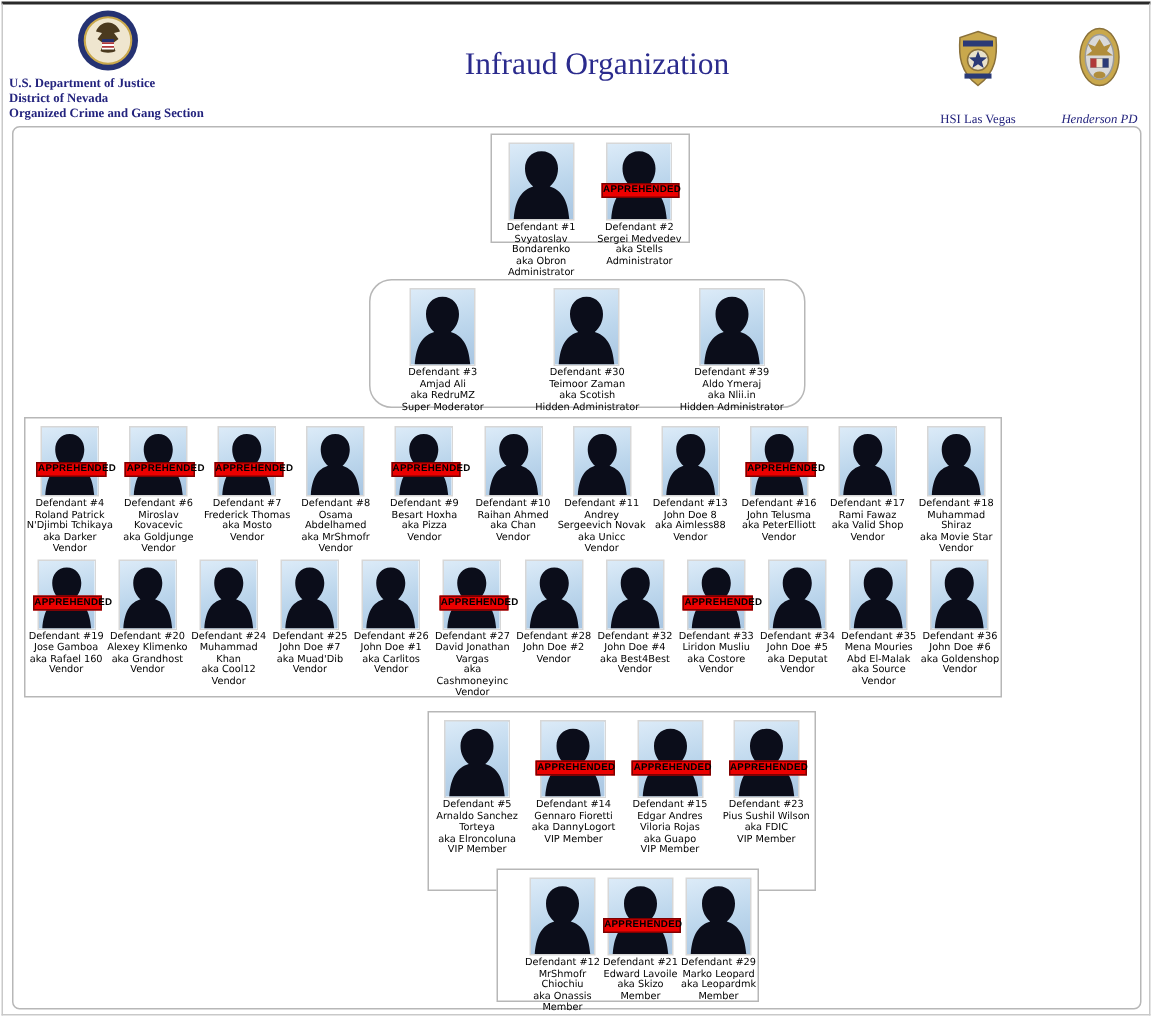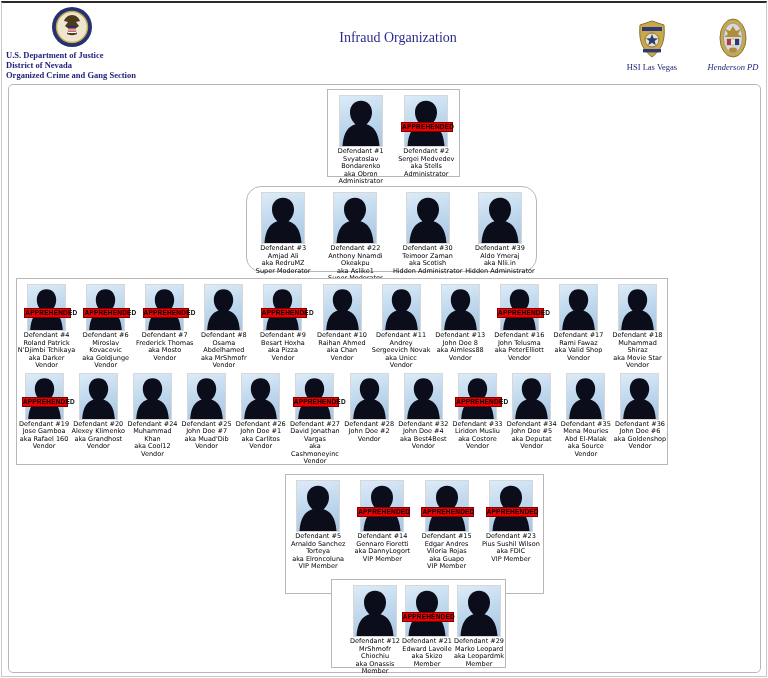--- a/index.html
+++ b/index.html
@@ -8,30 +8,30 @@
     font-family:"DejaVu Sans", sans-serif;overflow:hidden;color:#000;
   }
   .page-frame{position:absolute;inset:1px;border:1px solid #c9c9c9;border-top:2px solid #2a2a2a;pointer-events:none;}
   .chart-frame{position:absolute;left:8px;top:84px;width:751px;height:587px;border:1px solid #b7b7b7;border-radius:5px;background:#fff;}
 
   
   .doj-block{position:absolute;left:6px;top:6px;width:132px;}
   .doj-block svg{display:block;margin:0 auto 2px auto;}
   .doj-line{font-family:"Liberation Serif", serif;font-weight:bold;color:#23237d;font-size:8.5px;line-height:10px;}
   .title{position:absolute;left:258px;top:30px;width:280px;margin:0;text-align:center;
-    font-family:"Liberation Serif", serif;font-weight:normal;color:#2b2b8d;font-size:14px;}
+    font-family:"Liberation Serif", serif;font-weight:normal;color:#2b2b8d;font-size:21px;}
   .badge{position:absolute;text-align:center;width:64px;}
   .badge-hsi{left:620px;top:20px;}
   .badge-hpd{left:701px;top:18px;font-style:italic;}
   .badge svg{display:block;margin:0 auto;}
-  .badge-label{font-family:"Liberation Serif", serif;color:#23237d;font-size:8.5px;margin-top:4px;}
+  .badge-label{font-family:"Liberation Serif", serif;color:#23237d;font-size:8.5px;margin-top:16px;}
 
   
   .group{position:absolute;border:1px solid #b7b7b7;background:#fff;box-sizing:border-box;padding-top:6px;}
-  .g-admins{left:327px;top:89px;width:133px;height:88px;}
+  .g-admins{left:327px;top:89px;width:133px;height:73px;}
   .g-mods{left:246px;top:186px;width:291px;height:86px;border-radius:15px;}
   .g-vendors{left:16px;top:278px;width:652px;height:187px;}
   .g-vip{left:285px;top:474px;width:259px;height:120px;}
   .g-members{left:331px;top:579px;width:175px;height:89px;padding-left:17px;}
   .row{display:flex;justify-content:space-evenly;align-items:flex-start;margin-bottom:4px;}
 
   .card{flex:1 1 0;min-width:0;text-align:center;}
   .photo{position:relative;width:42px;height:50px;margin:0 auto;
     background:linear-gradient(165deg,#dcebf8 0%,#bcd6ec 55%,#a9c6e2 100%);
     box-shadow:0 0 0 1px #d7d7d7;}
@@ -141,34 +141,20 @@
     </div>
   </div>
       <div class="card">
     <div class="photo">
       <svg viewBox="0 0 42 52" preserveAspectRatio="none">
         <path d="M21 5 C14 5 10 10.5 10 17 C10 22.5 12.5 27 15.5 29.5 C8 32 3.5 38 2.5 52 L39.5 52 C38.5 38 34 32 26.5 29.5 C29.5 27 32 22.5 32 17 C32 10.5 28 5 21 5 Z" fill="#0b0d1a"></path>
       </svg>
 
     </div>
     <div class="lines">
-      <div class="l l-def">Defendant #22</div>
-      <div class="l l-name">Anthony Nnamdi Okeakpu</div>
-      <div class="l l-aka">aka Aslike1</div>
-      <div class="l l-role">Super Moderator</div>
-    </div>
-  </div>
-      <div class="card">
-    <div class="photo">
-      <svg viewBox="0 0 42 52" preserveAspectRatio="none">
-        <path d="M21 5 C14 5 10 10.5 10 17 C10 22.5 12.5 27 15.5 29.5 C8 32 3.5 38 2.5 52 L39.5 52 C38.5 38 34 32 26.5 29.5 C29.5 27 32 22.5 32 17 C32 10.5 28 5 21 5 Z" fill="#0b0d1a"></path>
-      </svg>
-
-    </div>
-    <div class="lines">
       <div class="l l-def">Defendant #30</div>
       <div class="l l-name">Teimoor Zaman</div>
       <div class="l l-aka">aka Scotish</div>
       <div class="l l-role">Hidden Administrator</div>
     </div>
   </div>
       <div class="card">
     <div class="photo">
       <svg viewBox="0 0 42 52" preserveAspectRatio="none">
         <path d="M21 5 C14 5 10 10.5 10 17 C10 22.5 12.5 27 15.5 29.5 C8 32 3.5 38 2.5 52 L39.5 52 C38.5 38 34 32 26.5 29.5 C29.5 27 32 22.5 32 17 C32 10.5 28 5 21 5 Z" fill="#0b0d1a"></path>

